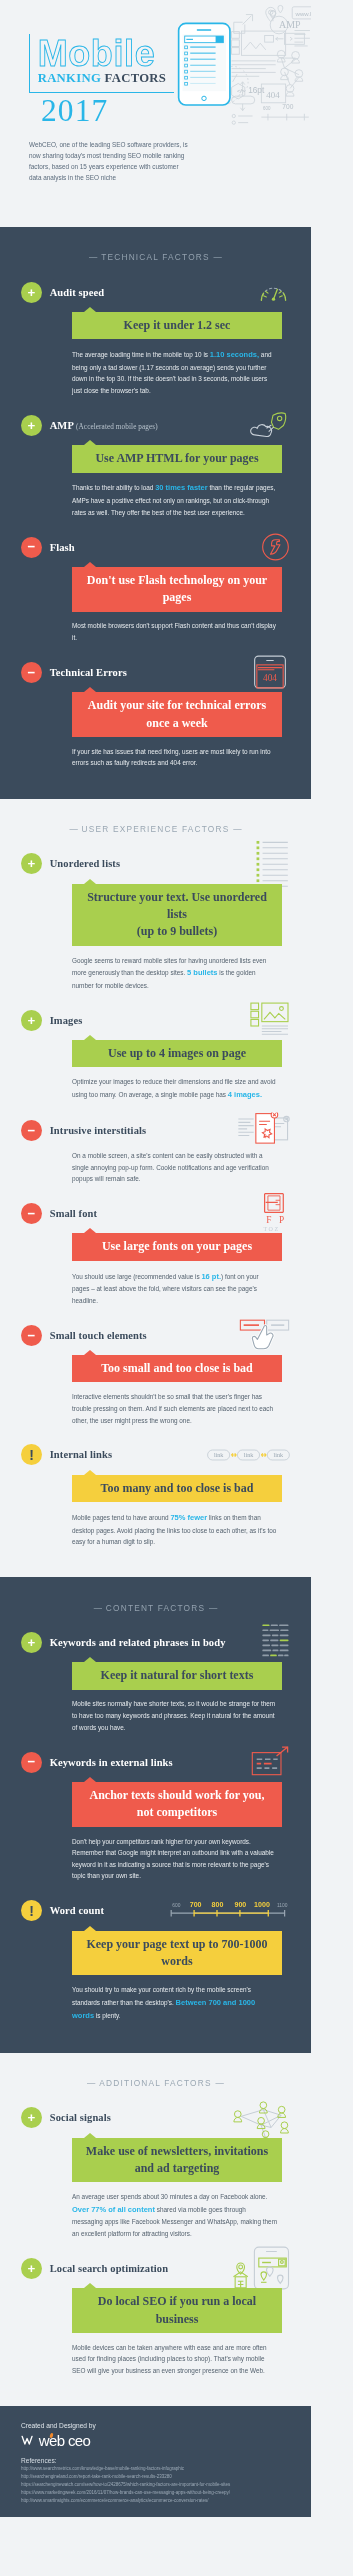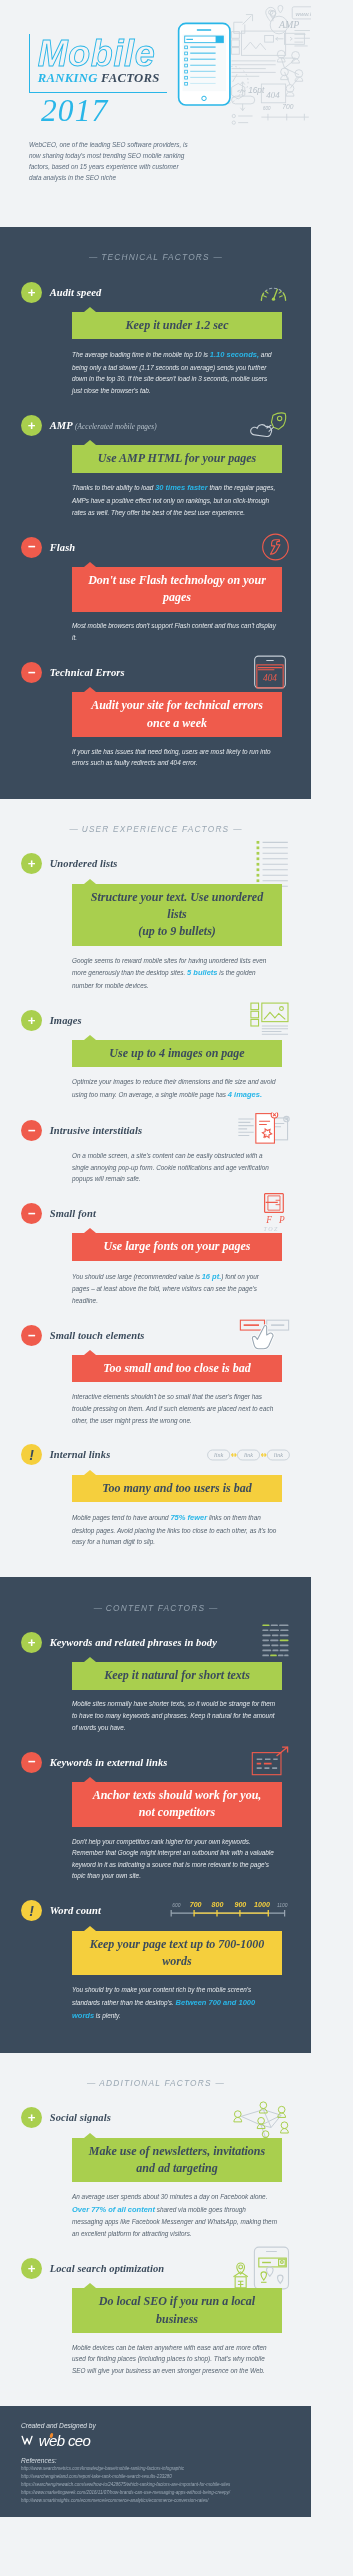--- a/index.html
+++ b/index.html
@@ -3,21 +3,21 @@
 <meta charset="utf-8">
 <style>
   * { box-sizing: border-box; margin: 0; padding: 0; }
   body {
     width: 353px;
     font-family: "Liberation Sans", sans-serif;
     background: #f1f3f5;
     color: #3c4c5e;
     -webkit-font-smoothing: antialiased;
   }
-  .page { width: 311px; position: relative; overflow: hidden; font-style: italic; }
+  .page { width: 311px; position: relative; overflow: hidden; }
 
   
   .hero {
     position: relative;
     height: 227px;
     background: #f1f3f5;
     overflow: hidden;
   }
   .hero-inner { position: relative; padding: 34px 0 0 29px; z-index: 3; }
   .logo-box {
@@ -511,21 +511,21 @@
                   <text x="75" y="20" text-anchor="middle" font-family="Liberation Serif, serif" font-size="11" fill="#9aa7b3">link</text>
     <rect x="109" y="7" width="40" height="18" rx="9" stroke="#c6ced6"></rect>
                   <text x="129" y="20" text-anchor="middle" font-family="Liberation Serif, serif" font-size="11" fill="#9aa7b3">link</text>
     <path d="M44 16h9M44 16l3-3M44 16l3 3M53 16l-3-3M53 16l-3 3" stroke="#f5cf3d" stroke-width="2"></path>
     <path d="M98 16h9M98 16l3-3M98 16l3 3M107 16l-3-3M107 16l-3 3" stroke="#f5cf3d" stroke-width="2"></path>
                 </g>
               </svg>
             </div>
           </div>
           <div class="banner yellow">
-            <span>Too many and too users is bad</span>
+            <span>Too many and too close is bad</span>
           </div>
           <p class="factor-desc"><span>Mobile pages tend to have around </span><span class="hl">75% fewer</span><span> links on them than desktop pages. Avoid placing the links too close to each other, as it's too easy for a human digit to slip.</span></p>
         </div>
         <div style="height: 24px;"></div>
       </div>
       <div class="band dark">
         <div class="band-title"><span class="dash">—</span><span>CONTENT FACTORS</span><span class="dash">—</span></div>
         <div class="factor">
           <div class="factor-head">
             <div class="badge plus">+</div>

